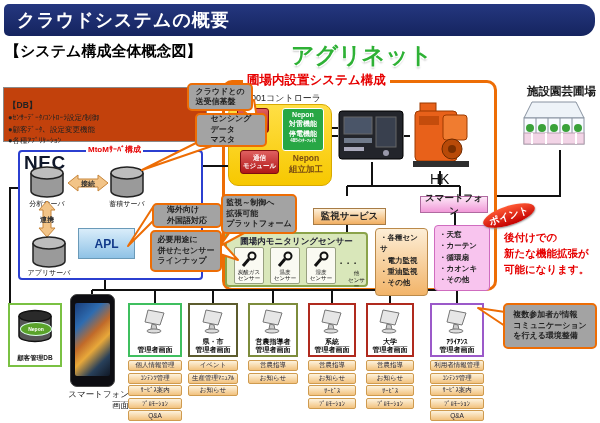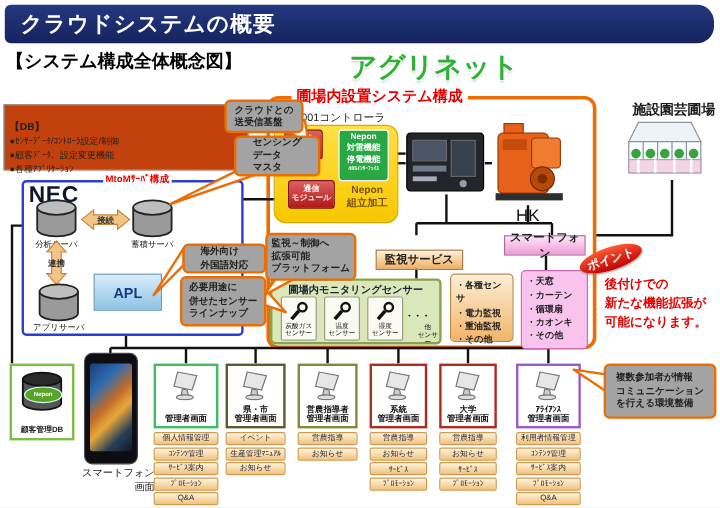--- a/index.html
+++ b/index.html
@@ -46,21 +46,21 @@
   .gh-label{left:515px;top:84px;font-size:11.5px;font-weight:bold;color:#1a1a1a;z-index:4;margin-left:12px;}
   
   .svc{font-size:9.5px;font-weight:bold;text-align:center;display:flex;align-items:center;
        justify-content:center;z-index:5;box-sizing:border-box;}
   .svc-monitor{left:313px;top:208px;width:73px;height:17px;background:linear-gradient(#fdf0da,#f1af62);
                border:1px solid #a87c46;color:#222;}
   .svc-control{left:420px;top:196px;width:68px;height:17px;background:linear-gradient(#fde6f7,#f19ad8);
                border:1px solid #b06aa0;color:#222;}
   .listbox{font-size:7.5px;font-weight:bold;line-height:1.5;padding:3px 4px;border-radius:4px;
            z-index:5;box-sizing:border-box;color:#222;}
-  .list-monitor{left:375px;top:228px;width:53px;height:57px;background:linear-gradient(#fdeed6,#f2b469);
+  .list-monitor{left:375px;top:228px;width:53px;height:68px;background:linear-gradient(#fdeed6,#f2b469);
                 border:1px solid #bb8a4a;}
   .list-control{left:434px;top:225px;width:56px;height:66px;background:#f8c4ee;border:1px solid #cf6cbf;}
   
   .sensors-box{left:225px;top:232px;width:143px;height:55px;background:#d9e7ba;border:2px solid #8aa34a;
                border-radius:4px;z-index:4;box-sizing:border-box;}
   .sensors-title{position:absolute;left:0;top:2px;width:100%;text-align:center;font-size:8.5px;font-weight:bold;color:#223;}
   .sensor-card{position:absolute;top:13px;width:30px;height:37px;background:#fafaf2;border:1px solid #98a080;
                border-radius:2px;box-sizing:border-box;text-align:center;}
   .sensor-label{position:absolute;bottom:1px;width:100%;font-size:5.5px;line-height:1.2;color:#111;}
   .sensor-dots{position:absolute;left:110px;top:24px;font-size:8px;font-weight:bold;letter-spacing:-1px;color:#111;}

